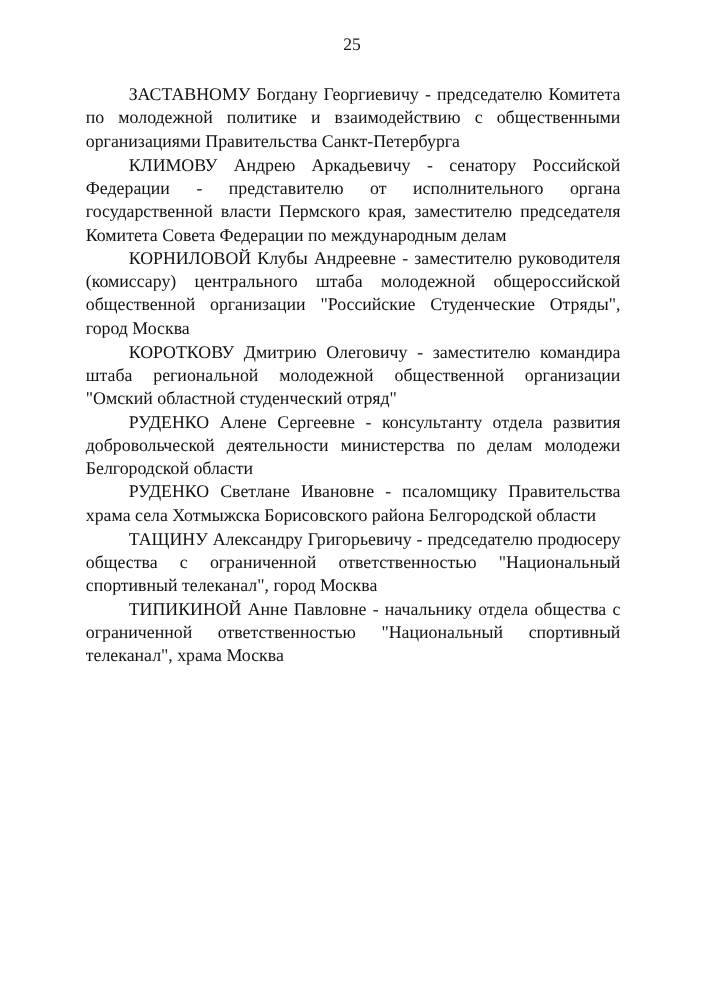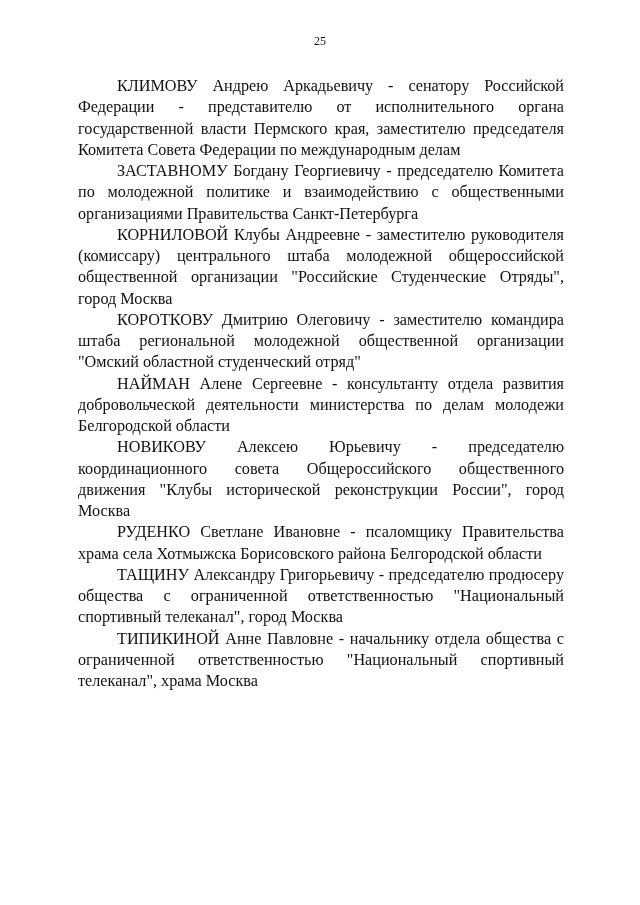--- a/index.html
+++ b/index.html
@@ -14,21 +14,21 @@
       overflow: hidden;
       font-family: "Liberation Serif", "DejaVu Serif", serif;
       color: #111111;
     }
     .page-number {
       position: absolute;
       top: 31px;
       left: 0;
       width: 640px;
       text-align: center;
-      font-size: 12px;
+      font-size: 16px;
       line-height: 20px;
     }
     .content {
       position: absolute;
       top: 76px;
       left: 78px;
       width: 486px;
     }
     .para {
       margin: 0;
@@ -38,22 +38,21 @@
       text-indent: 39px;
       hyphens: none;
     }
   </style>
 </head>
 <body>
 
 <div class="page-number">25</div>
 
 <div class="content">
+  <p class="para">ЗАСТАВНОМУ Богдану Георгиевичу - председателю Комитета по молодежной политике и взаимодействию с общественными организациями Правительства Санкт-Петербурга</p>
   <p class="para">КЛИМОВУ Андрею Аркадьевичу - сенатору Российской Федерации - представителю от исполнительного органа государственной власти Пермского края, заместителю председателя Комитета Совета Федерации по международным делам</p>
-  <p class="para">ЗАСТАВНОМУ Богдану Георгиевичу - председателю Комитета по молодежной политике и взаимодействию с общественными организациями Правительства Санкт-Петербурга</p>
   <p class="para">КОРНИЛОВОЙ Клубы Андреевне - заместителю руководителя (комиссару) центрального штаба молодежной общероссийской общественной организации "Российские Студенческие Отряды", город Москва</p>
   <p class="para">КОРОТКОВУ Дмитрию Олеговичу - заместителю командира штаба региональной молодежной общественной организации "Омский областной студенческий отряд"</p>
-  <p class="para">НАЙМАН Алене Сергеевне - консультанту отдела развития добровольческой деятельности министерства по делам молодежи Белгородской области</p>
-  <p class="para">НОВИКОВУ Алексею Юрьевичу - председателю координационного совета Общероссийского общественного движения "Клубы исторической реконструкции России", город Москва</p>
+  <p class="para">РУДЕНКО Алене Сергеевне - консультанту отдела развития добровольческой деятельности министерства по делам молодежи Белгородской области</p>
   <p class="para">РУДЕНКО Светлане Ивановне - псаломщику Правительства храма села Хотмыжска Борисовского района Белгородской области</p>
   <p class="para">ТАЩИНУ Александру Григорьевичу - председателю продюсеру общества с ограниченной ответственностью "Национальный спортивный телеканал", город Москва</p>
   <p class="para">ТИПИКИНОЙ Анне Павловне - начальнику отдела общества с ограниченной ответственностью "Национальный спортивный телеканал", храма Москва</p>
 </div>
 
 </body></html>

